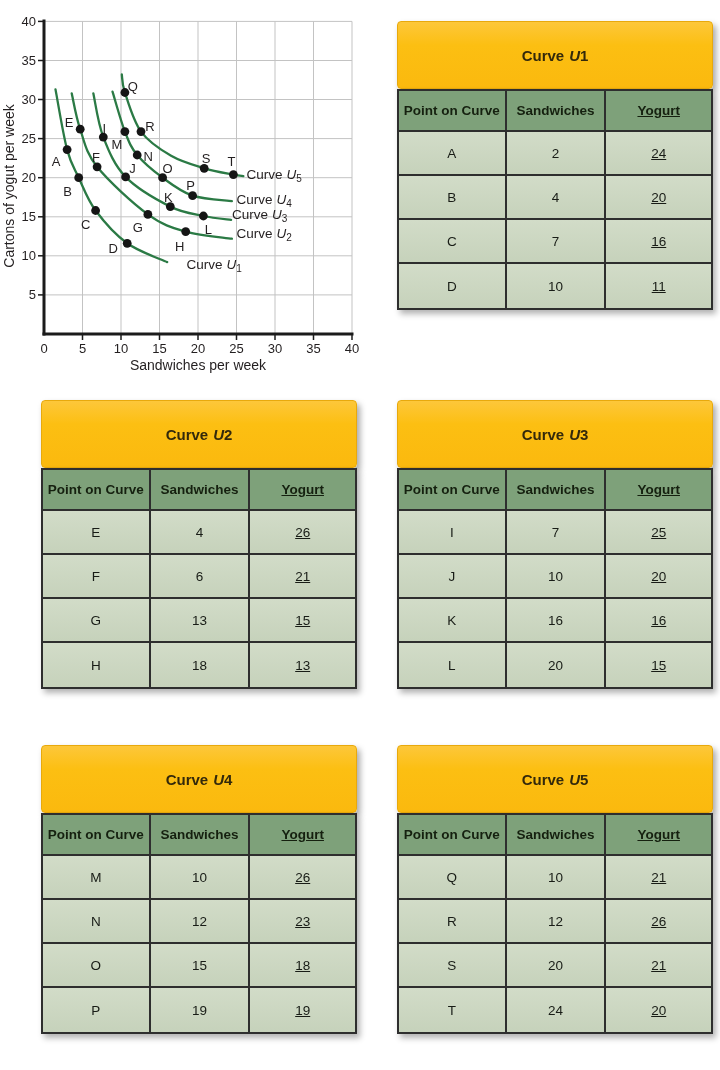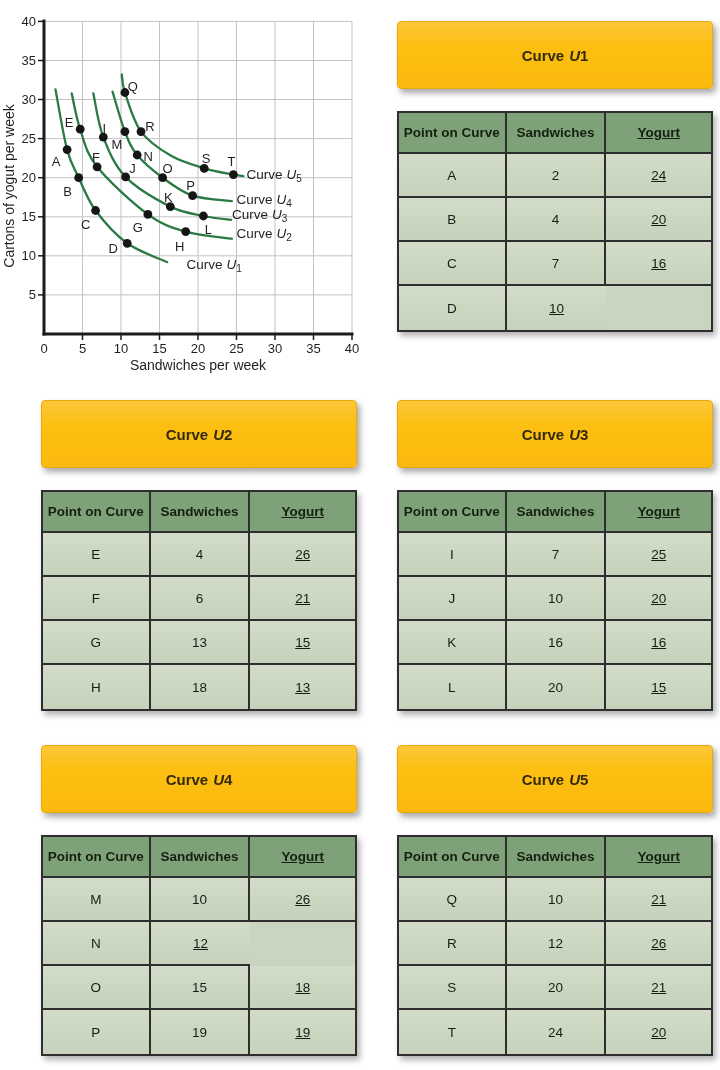--- a/index.html
+++ b/index.html
@@ -12,21 +12,21 @@
   .pos-3{left:397px;top:400px}
   .pos-4{left:41px;top:745px}
   .pos-5{left:397px;top:745px}
   .banner{height:66px;border-radius:4px;
           background:linear-gradient(180deg,var(--banner-bg-l,#fdc73a) 0%,var(--banner-bg,#fcbf12) 35%,#fbb90e 100%);
           border:1px solid var(--banner-border,#e8a90c);
           box-shadow:3px 4px 6px rgba(0,0,0,0.35);
           display:flex;align-items:center;justify-content:center;
           font-weight:bold;font-size:15px;color:var(--banner-text,#33290b);}
   .banner .sym{font-style:italic;margin-left:5px;}
-  .dtable{margin-top:22px;border:2px solid var(--tbl-border,#2e2e2e);
+  .dtable{border:2px solid var(--tbl-border,#2e2e2e);
           box-shadow:3px 4px 6px rgba(0,0,0,0.3);background:var(--cell-bg,#cad5c1);}
   .trow{display:grid;grid-template-columns:34.5% 32% 33.5%;}
   .cell{display:flex;align-items:center;justify-content:center;
         font-size:13.5px;color:#181c16;
         border-right:2px solid var(--tbl-border,#2e2e2e);
         border-bottom:2px solid var(--tbl-border,#2e2e2e);
         background:linear-gradient(180deg,#d2dcc8 0%,#c6d2bb 100%);
         height:44px;box-sizing:border-box;}
   .thead .cell{background:var(--hdr-bg,#7ea17a);font-weight:bold;height:41px;color:#15200f;}
   .trow .cell:last-child{border-right:none;text-decoration:underline;}
@@ -169,20 +169,21 @@
             <div class="cell">20</div>
           </div>
           <div class="trow">
             <div class="cell">C</div>
             <div class="cell">7</div>
             <div class="cell">16</div>
           </div>
           <div class="trow">
             <div class="cell">D</div>
             <div class="cell">10</div>
+            <div class="cell">11</div>
           </div>
         </div>
       </div>
       <div class="panel pos-2">
         <div class="banner">
           <div style="display: inline;">Curve</div>
           <div class="sym" style="display: inline;">U</div>
           <div style="display: inline;">2</div>
         </div>
         <div class="dtable">
@@ -260,20 +261,21 @@
             <div class="cell">Yogurt</div>
           </div>
           <div class="trow">
             <div class="cell">M</div>
             <div class="cell">10</div>
             <div class="cell">26</div>
           </div>
           <div class="trow">
             <div class="cell">N</div>
             <div class="cell">12</div>
+            <div class="cell">23</div>
           </div>
           <div class="trow">
             <div class="cell">O</div>
             <div class="cell">15</div>
             <div class="cell">18</div>
           </div>
           <div class="trow">
             <div class="cell">P</div>
             <div class="cell">19</div>
             <div class="cell">19</div>

